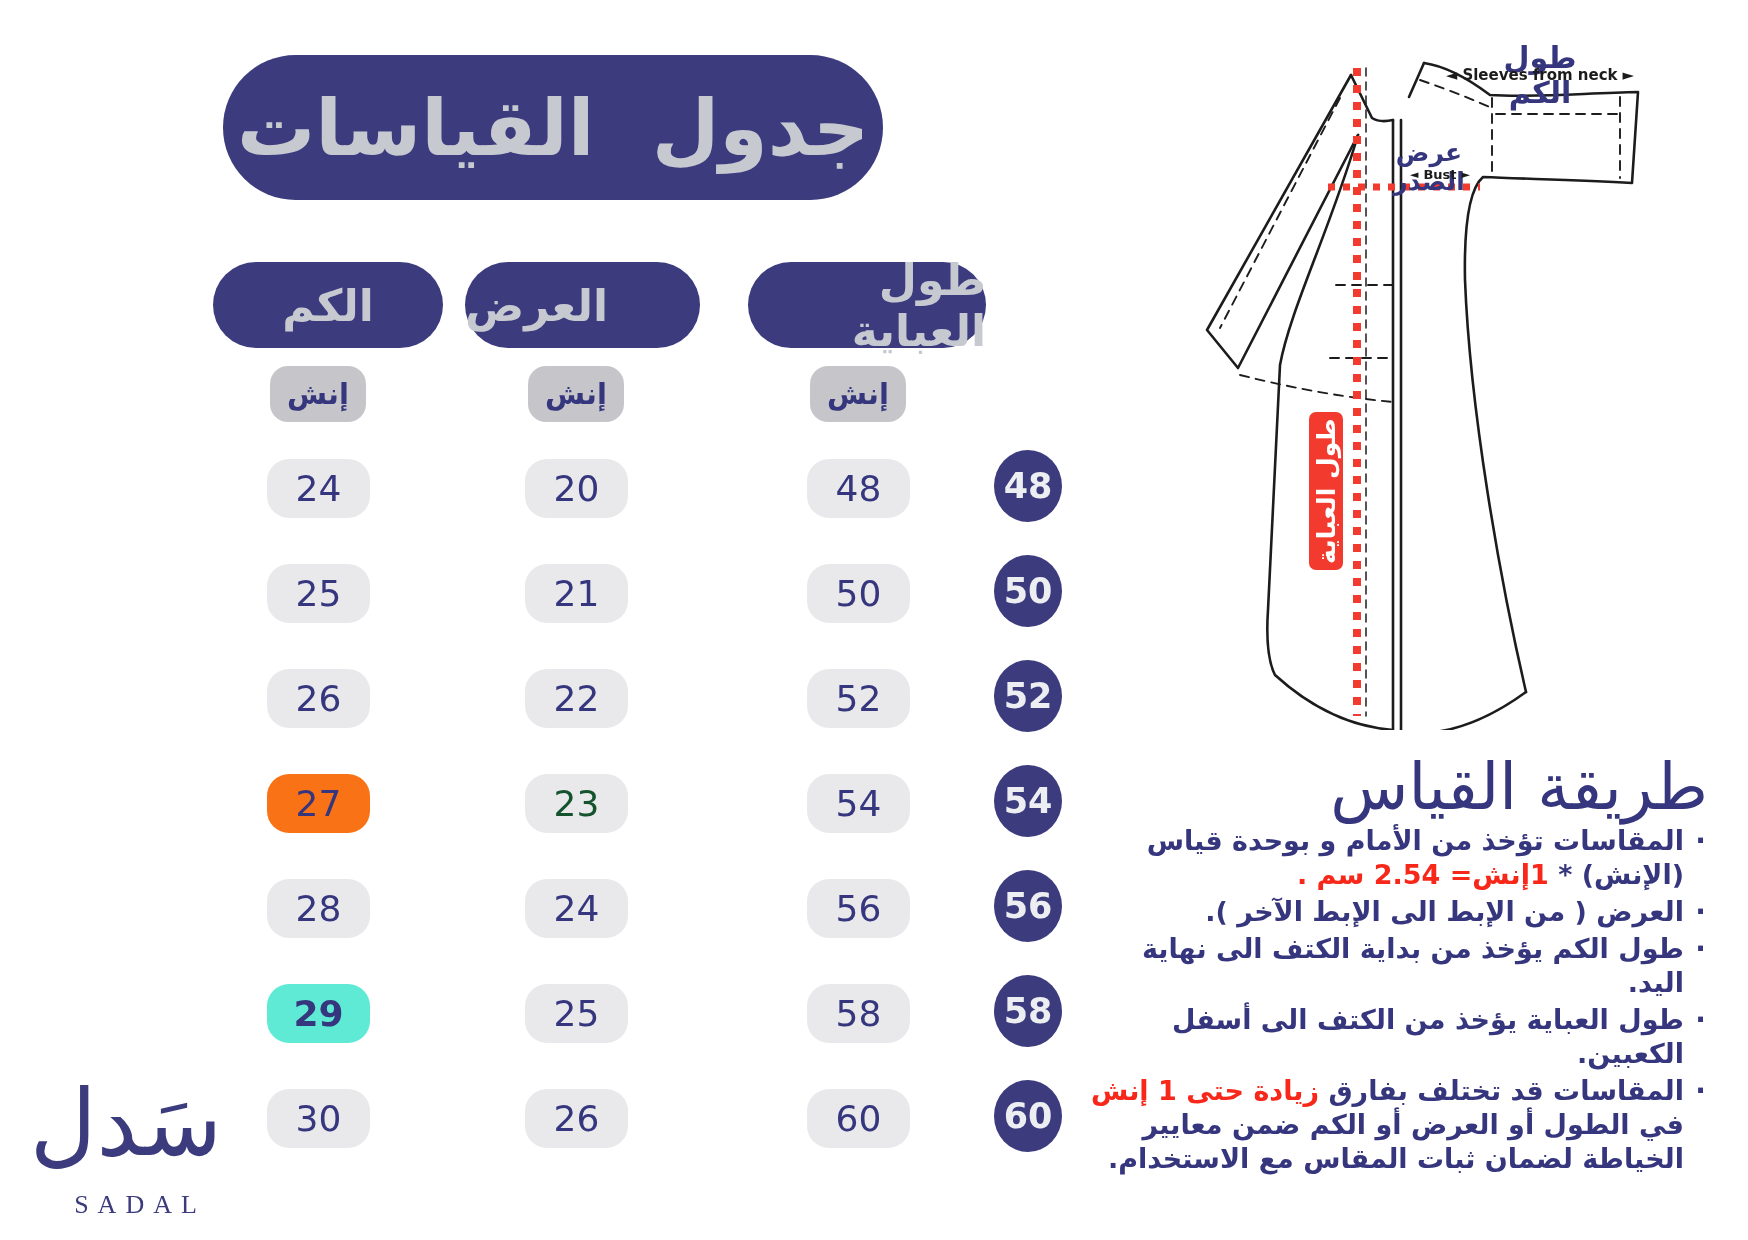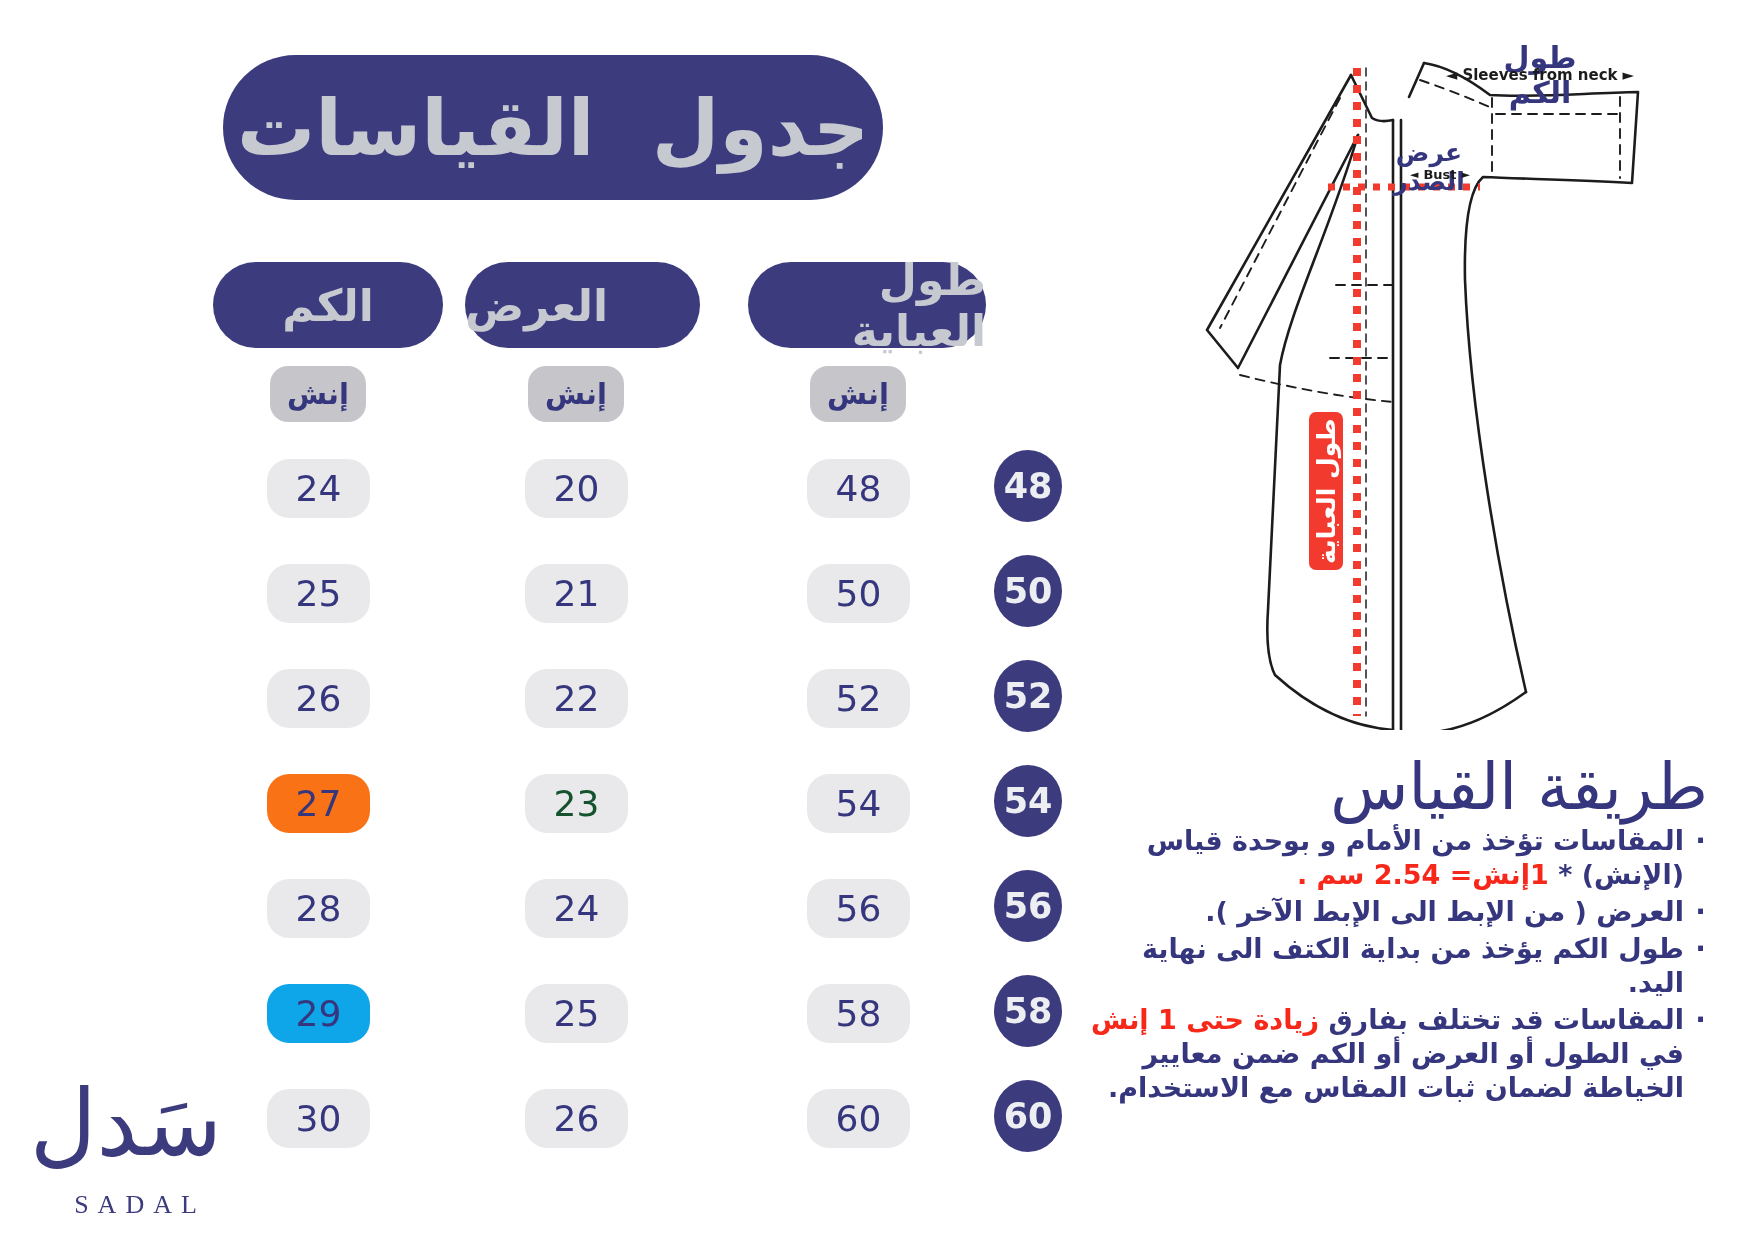--- a/index.html
+++ b/index.html
@@ -95,21 +95,21 @@
   <div class="unit-pill" style="left: 270px; background: rgb(198, 198, 202); color: rgb(53, 54, 125);">إنش</div>
   <div class="unit-pill" style="left: 528px; background: rgb(198, 198, 202); color: rgb(53, 54, 125);">إنش</div>
   <div class="unit-pill" style="left: 810px; background: rgb(198, 198, 202); color: rgb(53, 54, 125);">إنش</div>
 
   <div class="val-col" id="col-sleeve" style="left:267px;width:103px;">
       <div class="val-pill" style="background: rgb(233, 233, 235); color: rgb(53, 54, 125);">24</div>
       <div class="val-pill" style="background: rgb(233, 233, 235); color: rgb(53, 54, 125);">25</div>
       <div class="val-pill" style="background: rgb(233, 233, 235); color: rgb(53, 54, 125);">26</div>
       <div class="val-pill" style="background: #f97316; color: rgb(53, 54, 125);">27</div>
       <div class="val-pill" style="background: rgb(233, 233, 235); color: rgb(53, 54, 125);">28</div>
-      <div class="val-pill" style="background: #0ea5e9; color: rgb(53, 54, 125);">29</div>
+      <div class="val-pill" style="background: #5eead4; color: rgb(53, 54, 125); font-weight: bold;">29</div>
       <div class="val-pill" style="background: rgb(233, 233, 235); color: rgb(53, 54, 125);">30</div>
     </div>
   <div class="val-col" id="col-width" style="left:525px;width:103px;">
       <div class="val-pill" style="background: rgb(233, 233, 235); color: rgb(53, 54, 125);">20</div>
       <div class="val-pill" style="background: rgb(233, 233, 235); color: rgb(53, 54, 125);">21</div>
       <div class="val-pill" style="background: rgb(233, 233, 235); color: rgb(53, 54, 125);">22</div>
       <div class="val-pill" style="background: rgb(233, 233, 235); color: #14532d;">23</div>
       <div class="val-pill" style="background: rgb(233, 233, 235); color: rgb(53, 54, 125);">24</div>
       <div class="val-pill" style="background: rgb(233, 233, 235); color: rgb(53, 54, 125);">25</div>
       <div class="val-pill" style="background: rgb(233, 233, 235); color: rgb(53, 54, 125);">26</div>
@@ -179,19 +179,20 @@
   </div>
   <div class="length-tag" style="background: rgb(242, 59, 46);">
     <span>طول العباية</span>
   </div>
 
   <div class="method-heading" style="color: rgb(53, 54, 125);">طريقة القياس</div>
   <ul class="method-list" id="method-list" style="color: rgb(53, 54, 125);">
       <li><span>المقاسات تؤخذ من الأمام و بوحدة قياس (الإنش) * </span><span style="color: rgb(247, 39, 26);">1إنش= 2.54 سم .</span></li>
       <li><span>العرض ( من الإبط الى الإبط الآخر ).</span></li>
       <li><span>طول الكم يؤخذ من بداية الكتف  الى نهاية اليد.</span></li>
+      <li><span>طول العباية يؤخذ من الكتف الى أسفل الكعبين.</span></li>
       <li><span>المقاسات قد تختلف بفارق </span><span style="color: rgb(247, 39, 26);">زيادة حتى 1 إنش</span><span> في الطول أو العرض أو الكم ضمن معايير الخياطة لضمان ثبات المقاس مع الاستخدام.</span></li>
     </ul>
 
   <div class="logo-ar" style="color: rgb(59, 59, 126); text-align: right;">سَدل</div>
   <div class="logo-en" style="color: rgb(59, 59, 126);">SADAL</div>
 
 </div>
 
 </body></html>

